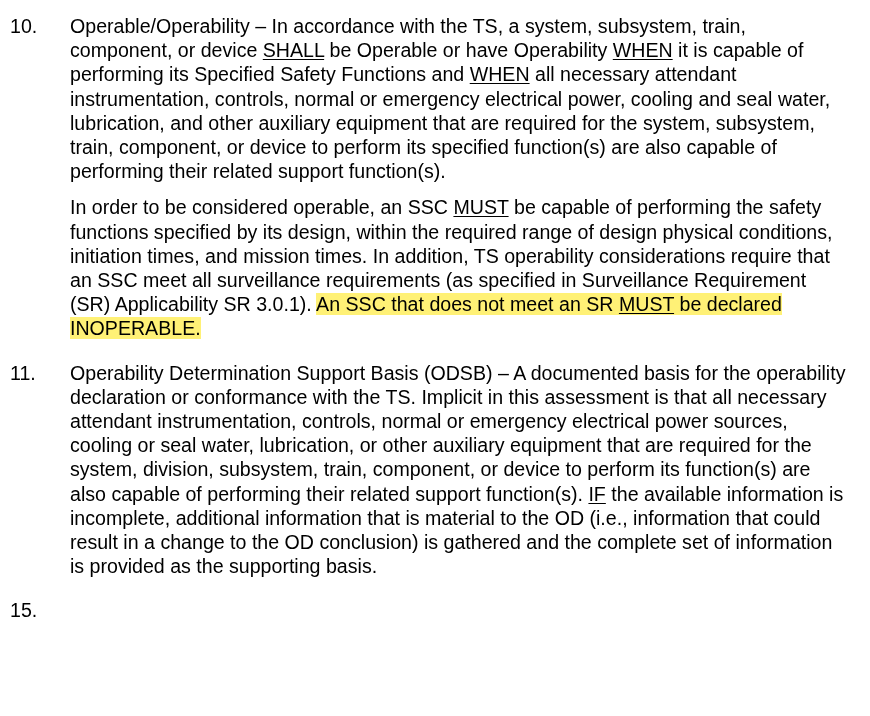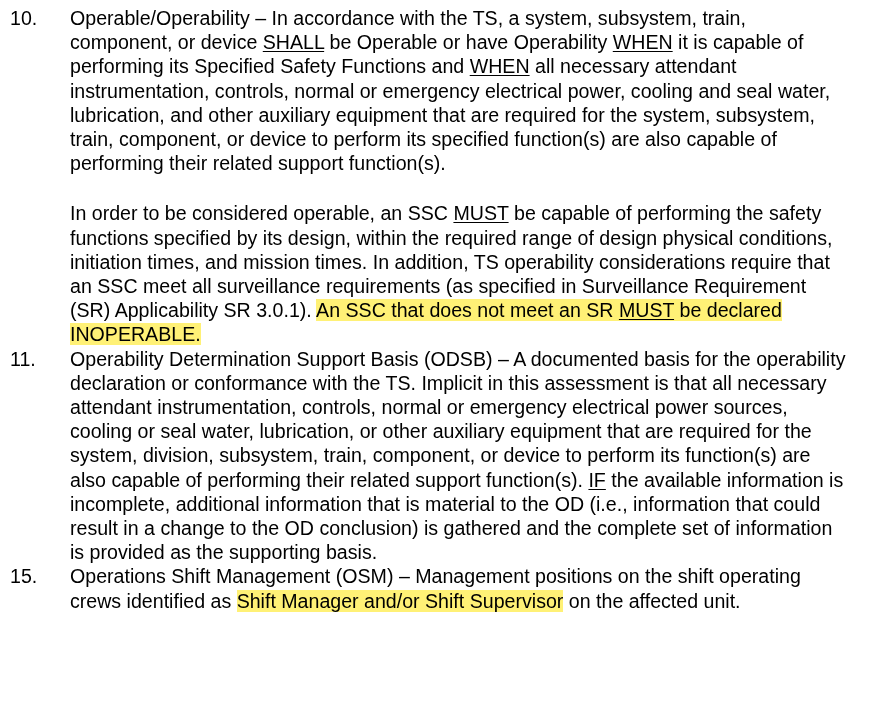--- a/index.html
+++ b/index.html
@@ -11,39 +11,40 @@
     width: 870px;
     height: 716px;
     overflow: hidden;
     font-family: "Liberation Sans", sans-serif;
     font-size: 19.6px;
     line-height: 24.2px;
     color: #000000;
   }
   .doc {
     position: relative;
-    padding-top: 6px;
+    padding-top: 14px;
   }
   .item {
     position: relative;
     padding-left: 70px;
     padding-right: 20px;
   }
   .num {
     position: absolute;
     left: 10px;
     top: 0;
   }
   .para {
     margin: 0;
   }
   .para + .para {
-    margin-top: 26px;
+    margin-top: 12px;
   }
   .item + .item {
+    margin-top: 20px;
   }
   b.term {
     font-weight: normal;
   }
   u.kw {
     text-decoration: underline;
     text-underline-offset: 2px;
   }
   .hl {
     background: #fff176;
@@ -60,16 +61,15 @@
     <p class="para"><span>In order to be considered operable, an SSC </span><u class="kw">MUST</u><span> be capable of performing the safety functions specified by its design, within the required range of design physical conditions, initiation times, and mission times.  In addition, TS operability considerations require that an SSC meet all surveillance requirements (as specified in Surveillance Requirement (SR) Applicability SR 3.0.1).  </span><span class="hl"><span>An SSC that does not meet an SR </span><u class="kw">MUST</u><span> be declared INOPERABLE.</span></span></p>
   </div>
 
   <div class="item">
     <span class="num">11.</span>
     <p class="para"><b class="term">Operability Determination Support Basis (ODSB)</b><span> – </span><span>A documented basis for the operability declaration or conformance with the TS.  Implicit in this assessment is that all necessary attendant instrumentation, controls, normal or emergency electrical power sources, cooling or seal water, lubrication, or other auxiliary equipment that are required for the system, division, subsystem, train, component, or device to perform its function(s) are also capable of performing their related support function(s).  </span><u class="kw">IF</u><span> the available information is incomplete, additional information that is material to the OD (i.e., information that could result in a change to the OD conclusion) is gathered and the complete set of information is provided as the supporting basis.</span></p>
   </div>
 
   <div class="item">
     <span class="num">15.</span>
-    <p class="para"><b class="term">Operations Shift Management (OSM)</b><span> – </span><span>Management positions on the shift operating crews identified as </span><span class="hl">Shift Manager and/or Shift Supervisor</span><span> on the affected unit.</span></p>
   </div>
 
 </div>
 
 </body></html>

